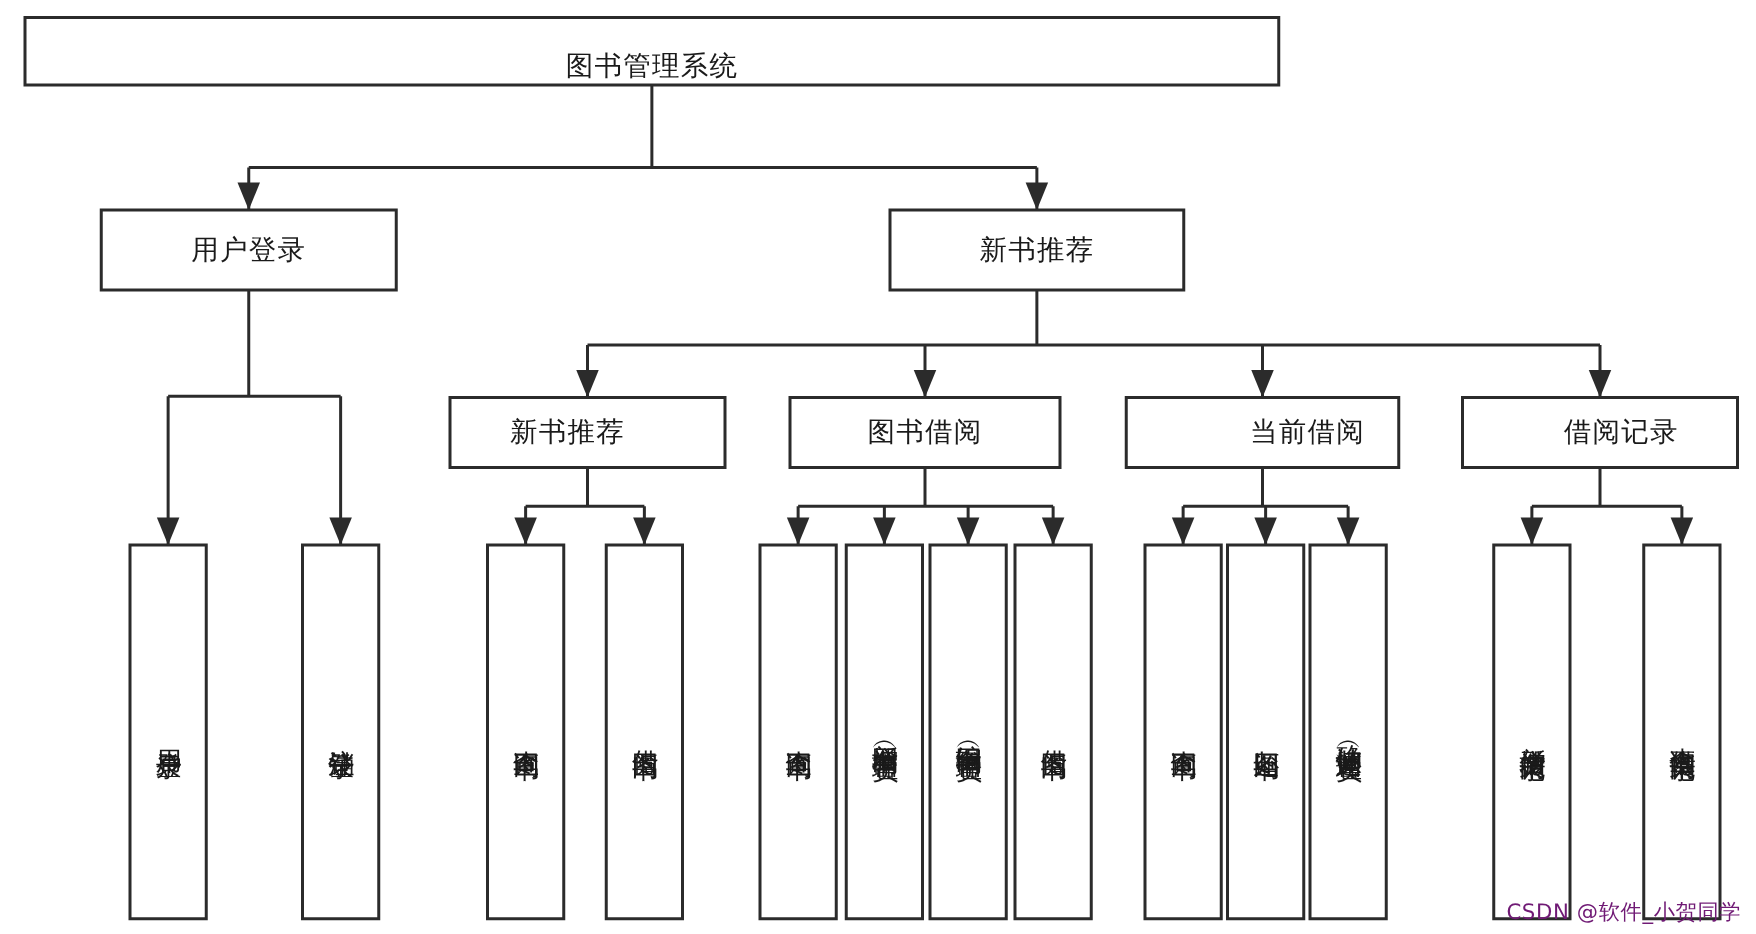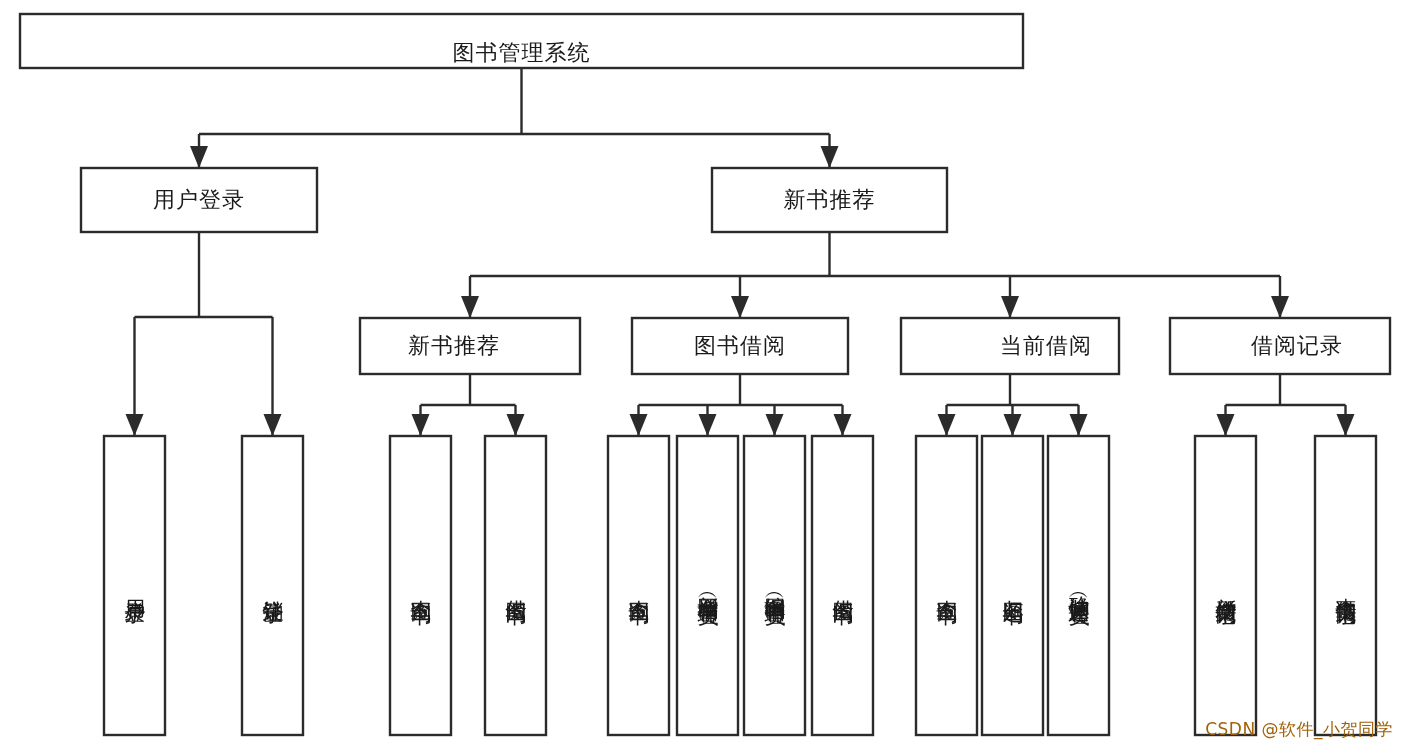--- a/index.html
+++ b/index.html
@@ -73,21 +73,21 @@
     color: #1a1a1a;
     letter-spacing: 1px;
     white-space: nowrap;
   }
   #watermark {
     position: absolute;
     right: 12px;
     bottom: 6px;
     font-family: "DejaVu Sans", "Liberation Sans", sans-serif;
     font-size: 17px;
-    color: #a16207;
+    color: #701a75;
     letter-spacing: 0.5px;
     white-space: nowrap;
     pointer-events: none;
   }
 </style>
 </head>
 <body>
 
 <div id="diagram-root">
 

